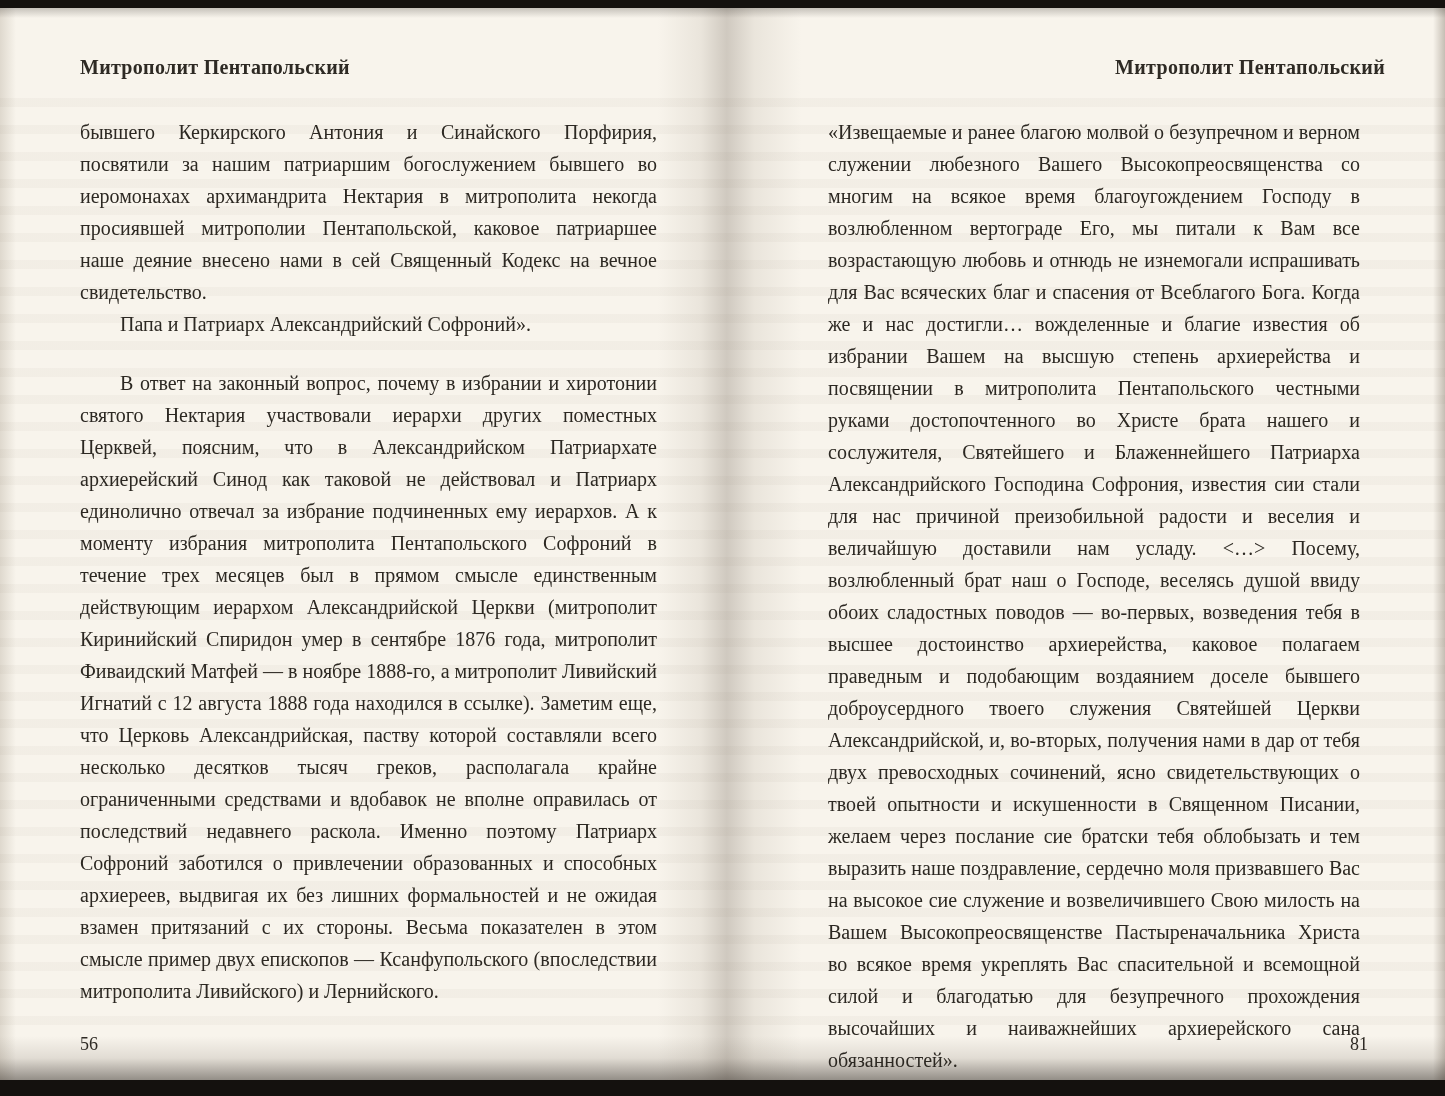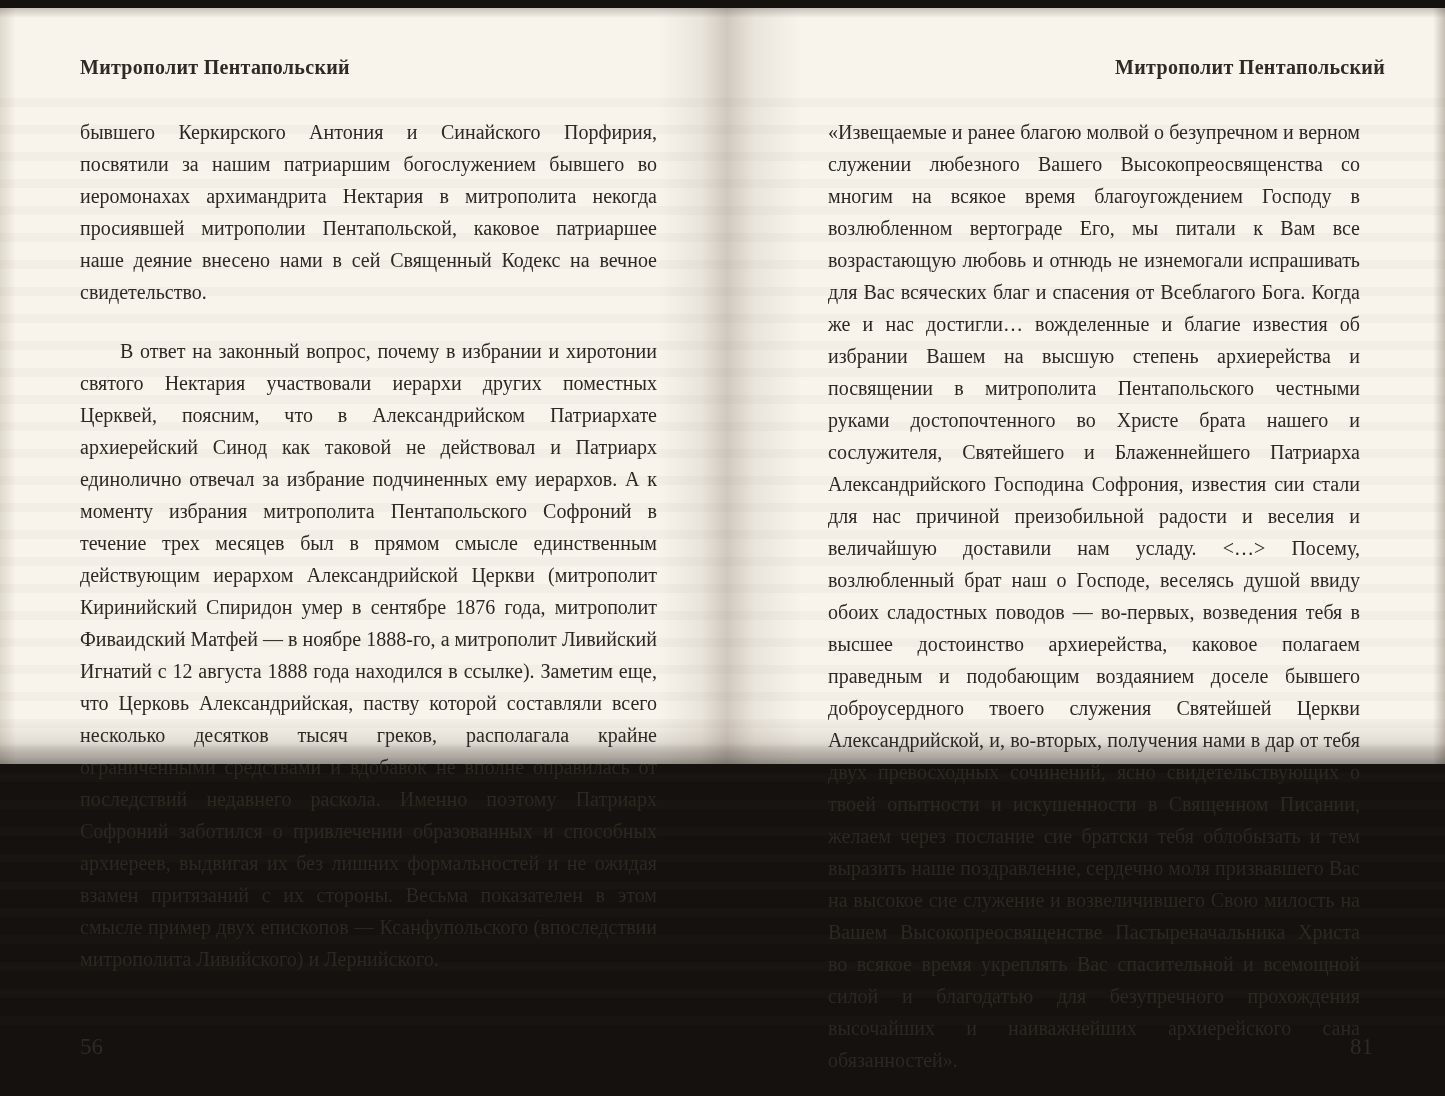--- a/index.html
+++ b/index.html
@@ -12,21 +12,21 @@
     position: relative;
     overflow: hidden;
     background: #14110e;
     font-family: "Liberation Serif", serif;
   }
   .spread {
     position: absolute;
     left: 0;
     top: 8px;
     width: 1445px;
-    height: 756px;
+    height: 1072px;
     background-color: #f8f4ec;
     background-image:
       linear-gradient(to bottom, rgba(20,15,10,0.22), rgba(0,0,0,0) 10px),
       linear-gradient(to top, rgba(25,18,12,0.45), rgba(60,48,36,0.12) 22px, rgba(0,0,0,0) 44px),
       linear-gradient(to right, rgba(120,105,85,0.20), rgba(0,0,0,0) 16px),
       linear-gradient(to left, rgba(80,65,50,0.30), rgba(0,0,0,0) 12px),
       linear-gradient(to right, rgba(0,0,0,0) 45.5%, rgba(110,95,75,0.10) 48.5%, rgba(78,64,50,0.24) 50.3%, rgba(110,95,75,0.10) 52.2%, rgba(0,0,0,0) 55.5%);
   }
   .bleed-texture {
     position: absolute;
@@ -63,38 +63,39 @@
     -webkit-hyphens: auto;
   }
   .body-col.left  { left: 80px;  width: 577px; }
   .body-col.right { left: 828px; width: 532px; }
   .para { margin: 0; }
   .para.indent { text-indent: 40px; }
   .para.gap { margin-top: 27px; }
   .page-num {
     position: absolute;
     top: 1026px;
-    font-size: 23px;
+    font-size: 18px;
     color: #2e2a24;
   }
   .page-num.left  { left: 80px; }
   .page-num.right { left: 1350px; }
 </style>
 </head>
 <body>
 
 <div class="spread">
   <div class="bleed-texture"></div>
 
   <div class="running-head left">Митрополит Пентапольский</div>
 
   <div class="running-head right">Митрополит Пентапольский</div>
 
   <div class="body-col left">
       <p class="para" lang="ru">бывшего Керкирского Антония и Синайского Порфирия, посвятили за нашим патриаршим богослужением бывшего во иеромонахах архимандрита Нектария в митрополита некогда просиявшей митрополии Пентапольской, каковое патриаршее наше деяние внесено нами в сей Священный Кодекс на вечное свидетельство.</p>
+      <p class="para indent" lang="ru">Папа и Патриарх Александрийский Софроний».</p>
       <p class="para indent gap" lang="ru">В ответ на законный вопрос, почему в избрании и хиротонии святого Нектария участвовали иерархи других поместных Церквей, поясним, что в Александрийском Патриархате архиерейский Синод как таковой не действовал и Патриарх единолично отвечал за избрание подчиненных ему иерархов. А к моменту избрания митрополита Пентапольского Софроний в течение трех месяцев был в прямом смысле единственным действующим иерархом Александрийской Церкви (митрополит Киринийский Спиридон умер в сентябре 1876 года, митрополит Фиваидский Матфей — в ноябре 1888-го, а митрополит Ливийский Игнатий с 12 августа 1888 года находился в ссылке). Заметим еще, что Церковь Александрийская, паству которой составляли всего несколько десятков тысяч греков, располагала крайне ограниченными средствами и вдобавок не вполне оправилась от последствий недавнего раскола. Именно поэтому Патриарх Софроний заботился о привлечении образованных и способных архиереев, выдвигая их без лишних формальностей и не ожидая взамен притязаний с их стороны. Весьма показателен в этом смысле пример двух епископов — Ксанфупольского (впоследствии митрополита Ливийского) и Лернийского.</p>
     </div>
 
   <div class="body-col right">
       <p class="para" lang="ru">«Извещаемые и ранее благою молвой о безупречном и верном служении любезного Вашего Высокопреосвященства со многим на всякое время благоугождением Господу в возлюбленном вертограде Его, мы питали к Вам все возрастающую любовь и отнюдь не изнемогали испрашивать для Вас всяческих благ и спасения от Всеблагого Бога. Когда же и нас достигли… вожделенные и благие известия об избрании Вашем на высшую степень архиерейства и посвящении в митрополита Пентапольского честными руками достопочтенного во Христе брата нашего и сослужителя, Святейшего и Блаженнейшего Патриарха Александрийского Господина Софрония, известия сии стали для нас причиной преизобильной радости и веселия и величайшую доставили нам усладу. &lt;…&gt; Посему, возлюбленный брат наш о Господе, веселясь душой ввиду обоих сладостных поводов — во-первых, возведения тебя в высшее достоинство архиерейства, каковое полагаем праведным и подобающим воздаянием доселе бывшего доброусердного твоего служения Святейшей Церкви Александрийской, и, во-вторых, получения нами в дар от тебя двух превосходных сочинений, ясно свидетельствующих о твоей опытности и искушенности в Священном Писании, желаем через послание сие братски тебя облобызать и тем выразить наше поздравление, сердечно моля призвавшего Вас на высокое сие служение и возвеличившего Свою милость на Вашем Высокопреосвященстве Пастыреначальника Христа во всякое время укреплять Вас спасительной и всемощной силой и благодатью для безупречного прохождения высочайших и наиважнейших архиерейского сана обязанностей».</p>
     </div>
 
   <div class="page-num left">56</div>
 
   <div class="page-num right">81</div>

